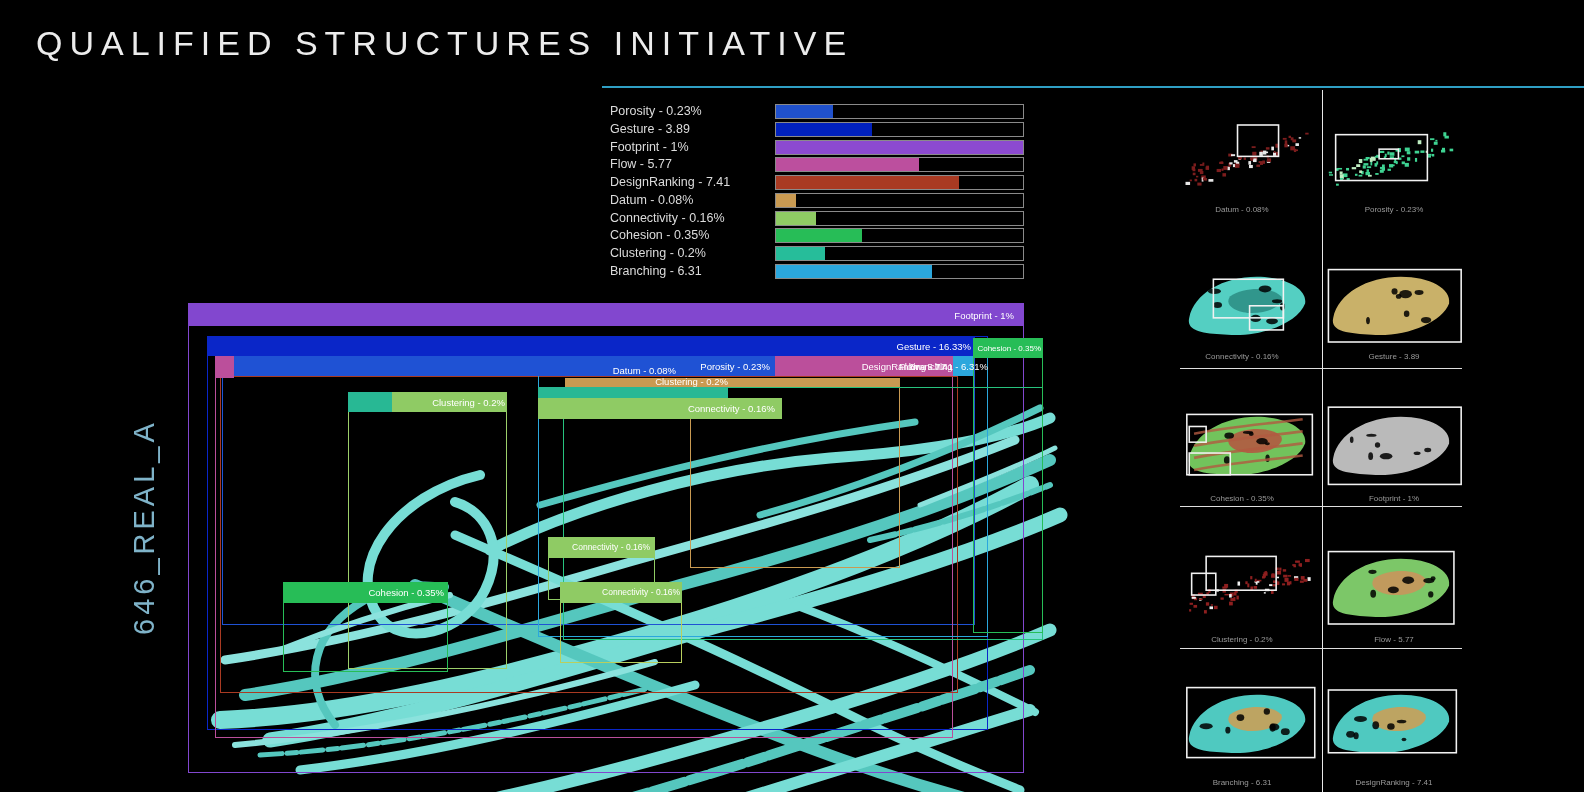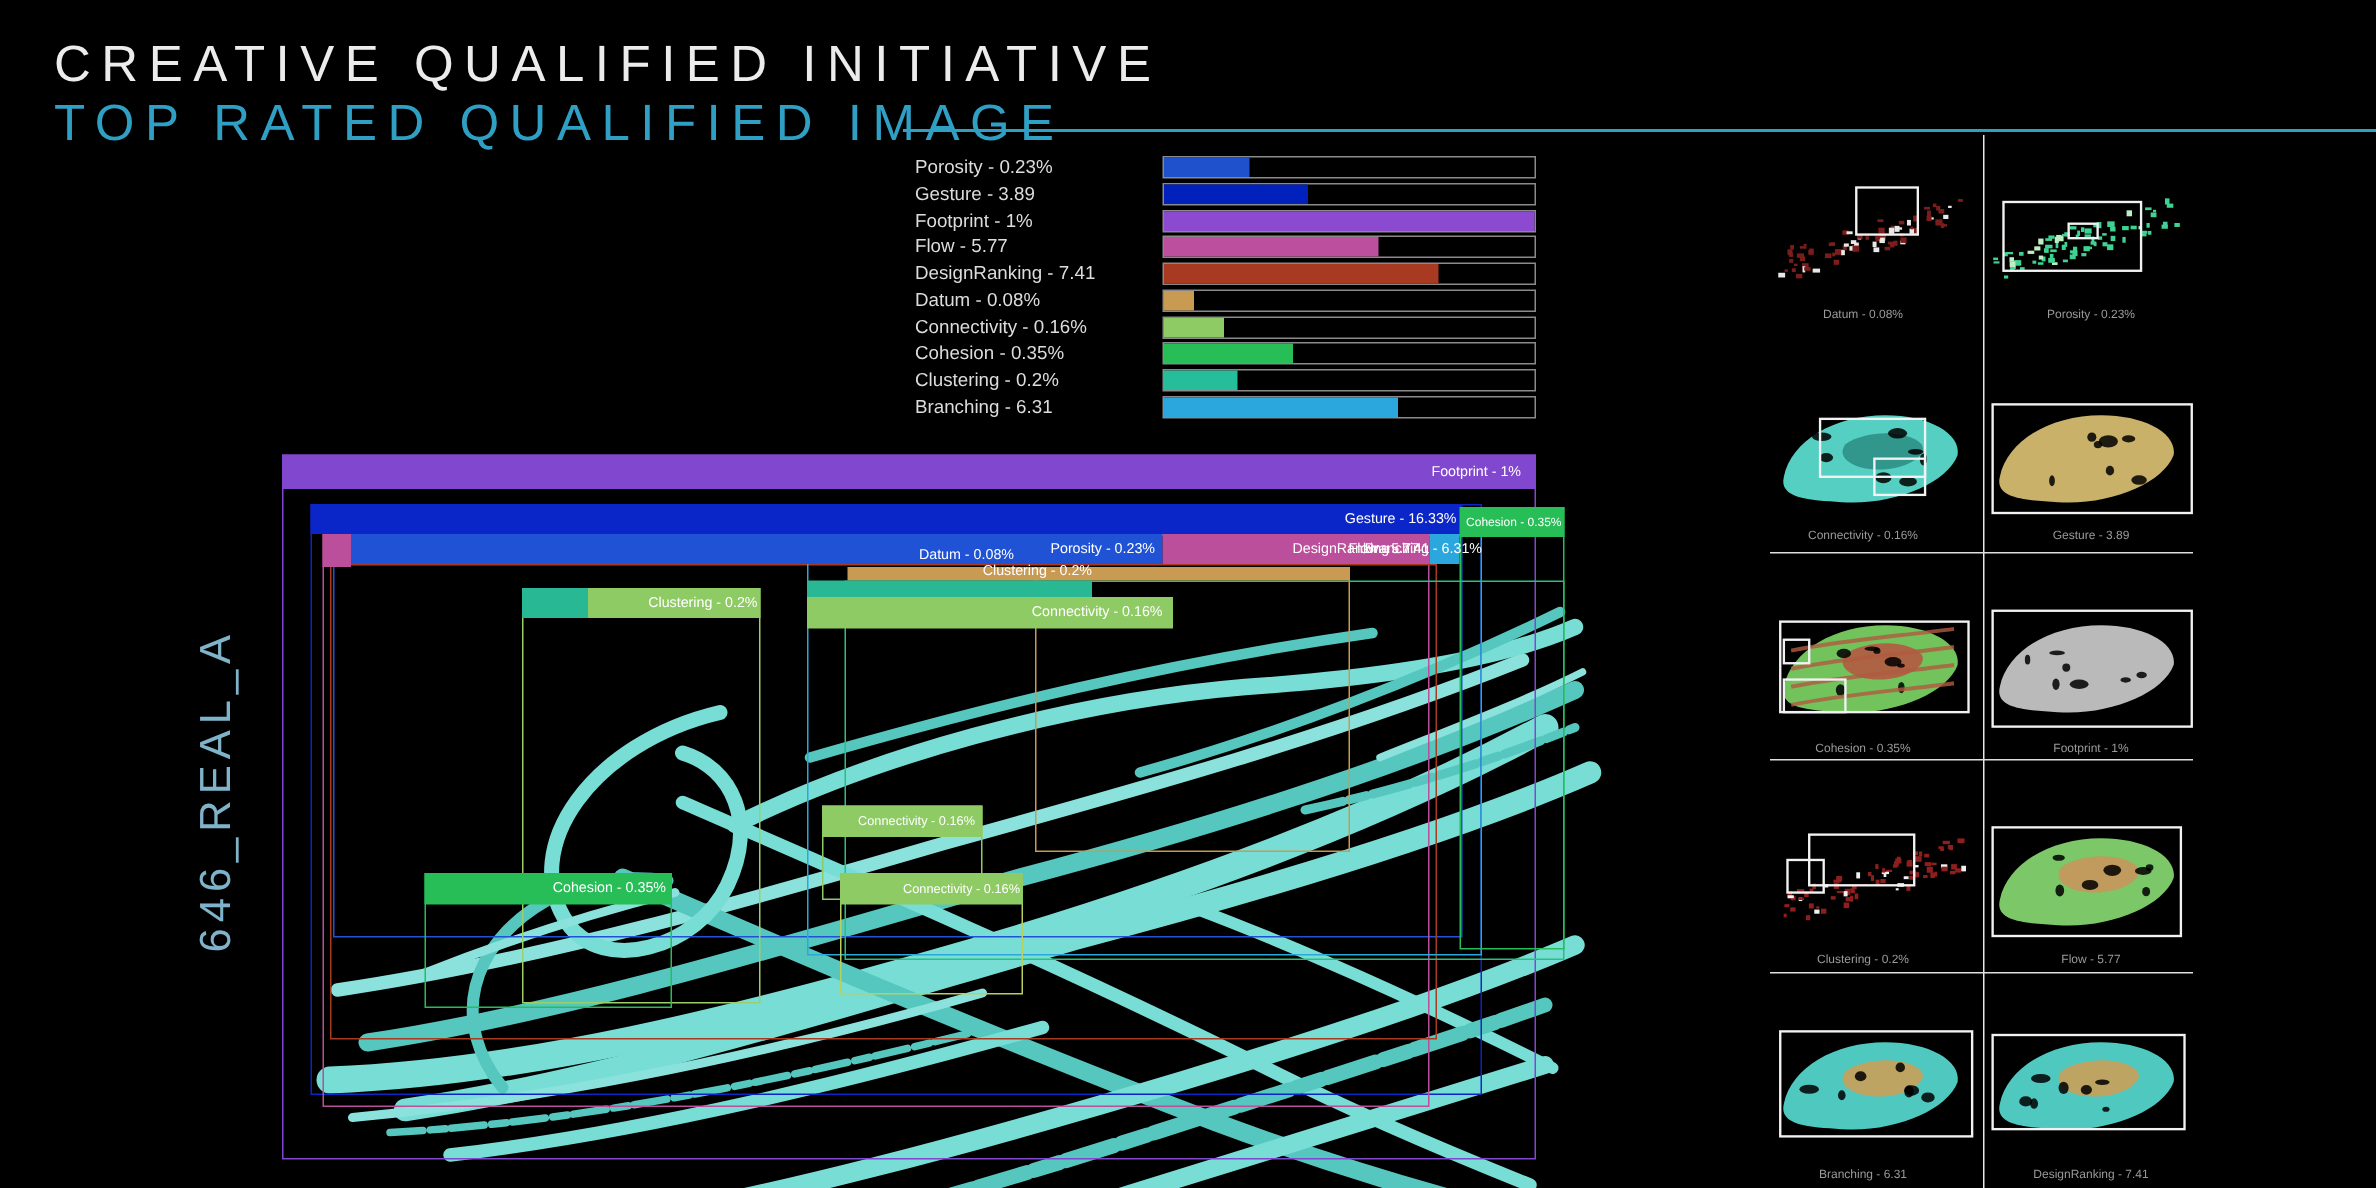--- a/index.html
+++ b/index.html
@@ -24,22 +24,21 @@
   .sep{position:absolute;background:#dfdfdf;}
   .thumb-label{position:absolute;width:124px;text-align:center;font-size:8px;color:#9a9a9a;white-space:nowrap;}
   .thumb-art{position:absolute;}
   svg{display:block;}
 </style>
 </head>
 <body>
 
 <div id="stage">
 
-  <div class="abs" id="page-title">CREATIVE QUALIFIED INITIATIVE</div>
-  <div class="abs" id="page-subtitle">TOP RATED QUALIFIED IMAGE</div>
+  <div class="abs" id="page-title">QUALIFIED STRUCTURES INITIATIVE</div>
   <div class="abs" id="subtitle-rule"></div>
 
   <div class="abs" id="canvas-id">646_REAL_A</div>
 
   <div class="abs" id="legend" style="left:610px;top:103px;width:414px;height:180px;">
       <div class="legend-row" style="left: 0px; top: 0px; width: 414px;">
         <span class="legend-label">Porosity - 0.23%</span>
         <div class="legend-track" style="border-color: rgb(138, 138, 138);">
           <div class="legend-bar" style="width: 23%; background: rgb(32, 81, 204);"></div>
         </div>

